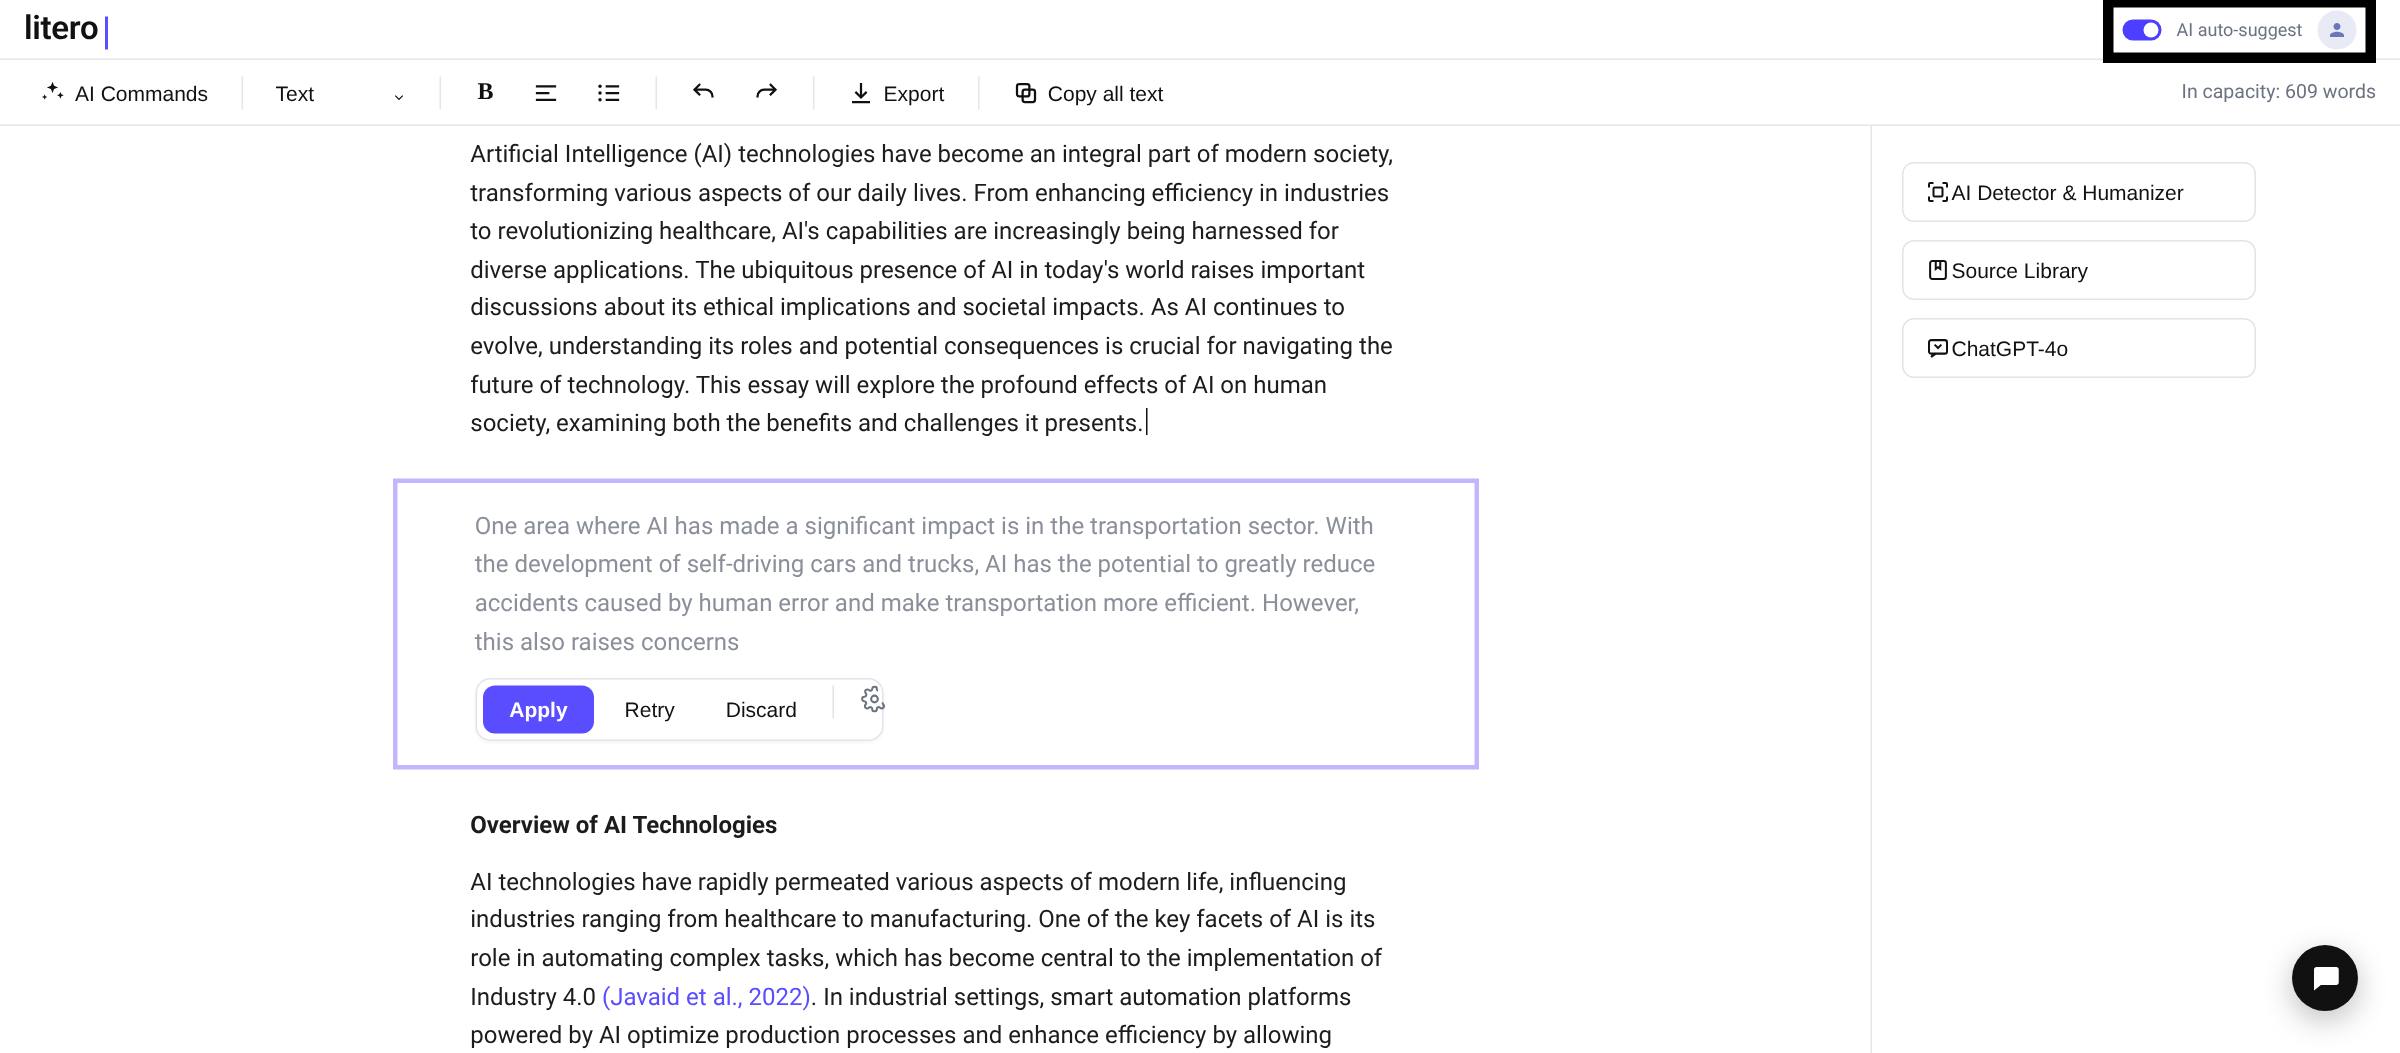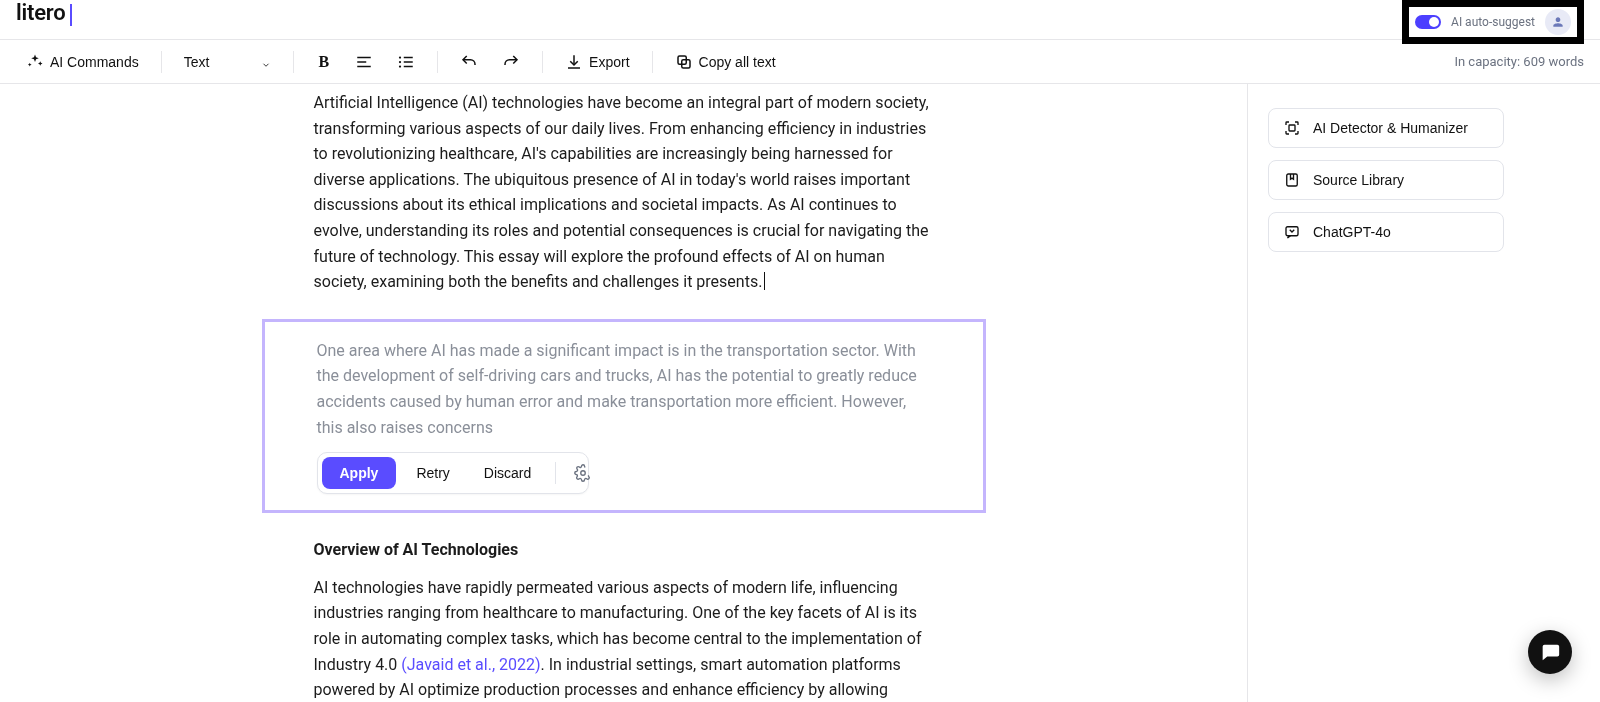--- a/index.html
+++ b/index.html
@@ -1,18 +1,18 @@
 <!DOCTYPE html>
 <html><head>
 <meta charset="utf-8">
 <style>
   * { box-sizing: border-box; margin: 0; padding: 0; }
   html, body { height: 100%; font-family: -apple-system, BlinkMacSystemFont, "Segoe UI", Roboto, Arial, sans-serif; background: #fff; color: #111; }
   .header {
-    height: 40px; display: flex; align-items: flex-start; justify-content: space-between;
+    height: 40px; display: flex; align-items: center; justify-content: space-between;
     padding: 0 16px; border-bottom: 1px solid #e6e6e9;
   }
   .logo { font-size: 22px; font-weight: 600; letter-spacing: -0.2px; display:flex; align-items:center; gap:2px;}
   .logo .cursor { display:inline-block; width:2px; height:22px; background:#5a4cff; margin-left:2px; transform:translateY(2px);}
   .header-right { display:flex; align-items:center; gap:12px; }
   .annot { border:7px solid #000000; }
   .annot-header { padding:2px 6px; display:flex; align-items:center; gap:10px; }
   .toggle { width:26px; height:14px; background:#4c3fff; border-radius:999px; position:relative; display:inline-block;}
   .toggle::after { content:""; width:10px; height:10px; background:#fff; border-radius:50%; position:absolute; top:2px; right:2px;}
   .label-muted { font-size:12px; color:#6b7280; }
@@ -30,28 +30,28 @@
   .icon-sq { width:18px; height:18px; display:inline-flex; }
   .tool-right { font-size:13px; color:#6b7280; }
   .page-body { display:flex; height: calc(100% - 84px); }
   .main-col { flex:1 1 auto; overflow:hidden; border-right:1px solid #e6e6e9; padding-top:6px; position:relative;}
   .doc { max-width:840px; margin:0 auto; padding:0 110px 0 110px; font-size:16px; line-height:1.6; color:#1c1c1c;}
   .para { margin-top:0; }
   .h2-like { font-weight:700; margin-top:24px; margin-bottom:12px; font-size:16px;}
   .text-cursor { display:inline-block; width:1px; height:18px; background:#111; vertical-align:-3px; margin-left:2px;}
   .suggest-box { margin:24px -52px 18px -52px; border:3px solid #c4b5fd; padding:16px 52px 16px 52px; }
   .ghost { color:#8a8f99; }
-  .sugg-toolbar { margin-top:12px; display:inline-flex; align-items:center; border:1px solid #e2e4ea; border-radius:10px; padding:4px; background:#fff; box-shadow:0 1px 2px rgba(0,0,0,.04); gap:6px;}
+  .sugg-toolbar { margin-top:12px; display:inline-flex; border:1px solid #e2e4ea; border-radius:10px; padding:4px; background:#fff; box-shadow:0 1px 2px rgba(0,0,0,.04); gap:6px;}
   .btn-primary { background:#5a4cff; color:#fff; border:none; padding:8px 18px; border-radius:8px; font-size:14px; font-weight:600; cursor:pointer;}
   .btn-flat { background:transparent; border:none; padding:8px 14px; font-size:14px; color:#111; font-weight:500; cursor:pointer;}
   .vsep-sm { width:1px; height:22px; background:#e2e4ea; margin:0 4px;}
   .gear { width:18px; height:18px; color:#6b7280; padding:0 8px;}
   .link { color:#5a4cff;}
   .side-col { width:352px; padding:24px 20px; }
-  .side-btn { width:236px; border:1px solid #e2e4ea; border-radius:8px; padding:10px 14px; display:flex; align-items:center; gap:12px; font-size:14px; color:#111; background:#fff; cursor:pointer; margin-bottom:12px;}
+  .side-btn { width:236px; border:1px solid #e2e4ea; border-radius:8px; padding:10px 14px; display:flex; align-items:center; gap:0; font-size:14px; color:#111; background:#fff; cursor:pointer; margin-bottom:12px;}
   .side-btn svg { flex-shrink:0; }
   .chat-fab { position:fixed; right:28px; bottom:28px; width:44px; height:44px; border-radius:50%; background:#111; display:flex; align-items:center; justify-content:center; box-shadow:0 6px 20px rgba(0,0,0,.25); cursor:pointer;}
   .chat-fab svg { color:#fff; }
 </style>
 </head>
 <body>
 
 <div class="header">
   <div class="logo">
     <span>litero</span>

